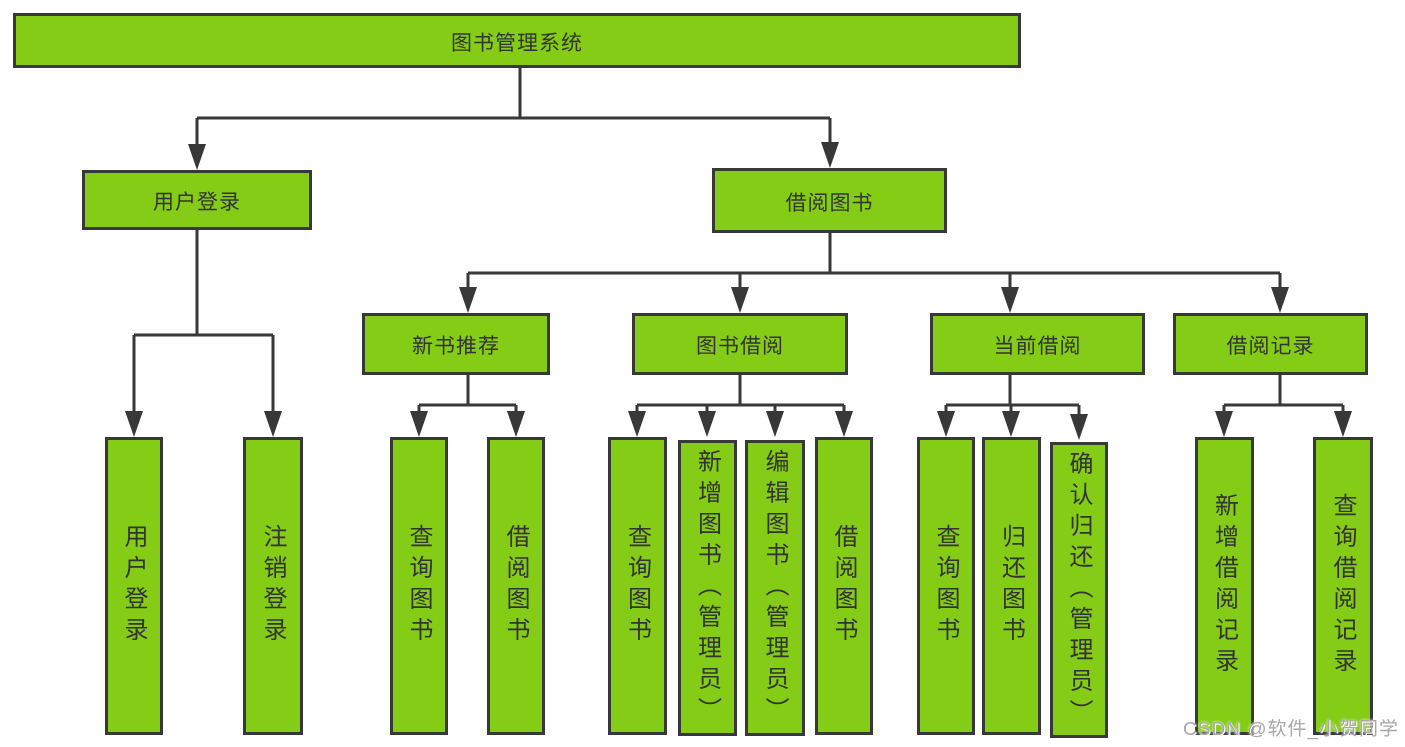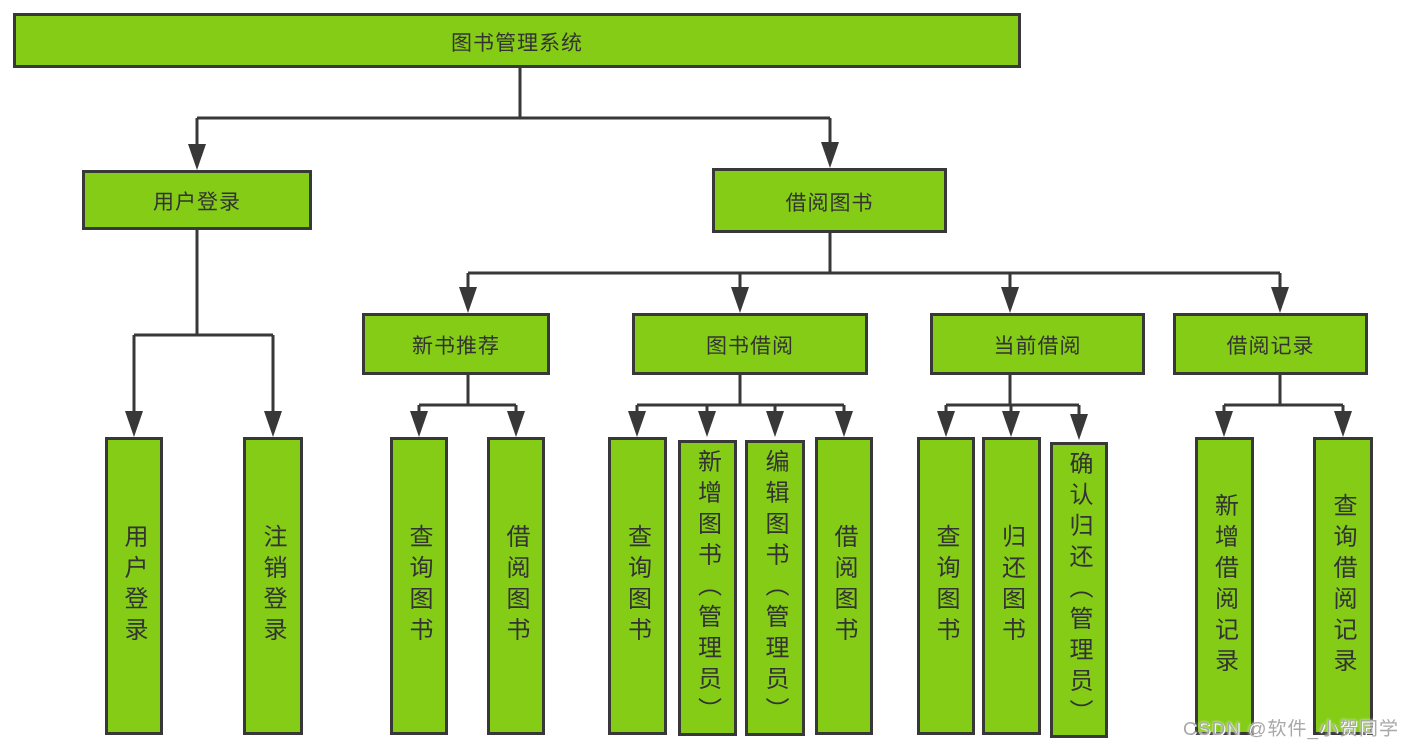--- a/index.html
+++ b/index.html
@@ -110,21 +110,21 @@
   <div class="node h-node" style="left:82px; top:170px; width:230px; height:60px;">
     <span>用户登录</span>
   </div>
   <div class="node h-node" style="left:712px; top:168px; width:235px; height:65px;">
     <span>借阅图书</span>
   </div>
 
   <div class="node h-node" style="left:362px; top:313px; width:188px; height:62px;">
     <span>新书推荐</span>
   </div>
-  <div class="node h-node" style="left:632px; top:313px; width:236px; height:62px;">
+  <div class="node h-node" style="left:632px; top:313px; width:216px; height:62px;">
     <span>图书借阅</span>
   </div>
   <div class="node h-node" style="left:902px; top:313px; width:215px; height:62px;margin-left:28px;">
     <span>当前借阅</span>
   </div>
   <div class="node h-node" style="left:1173px; top:313px; width:195px; height:62px;">
     <span>借阅记录</span>
   </div>
 
   <div class="node v-node" style="left:105px; top:437px; width:58px; height:298px;">

